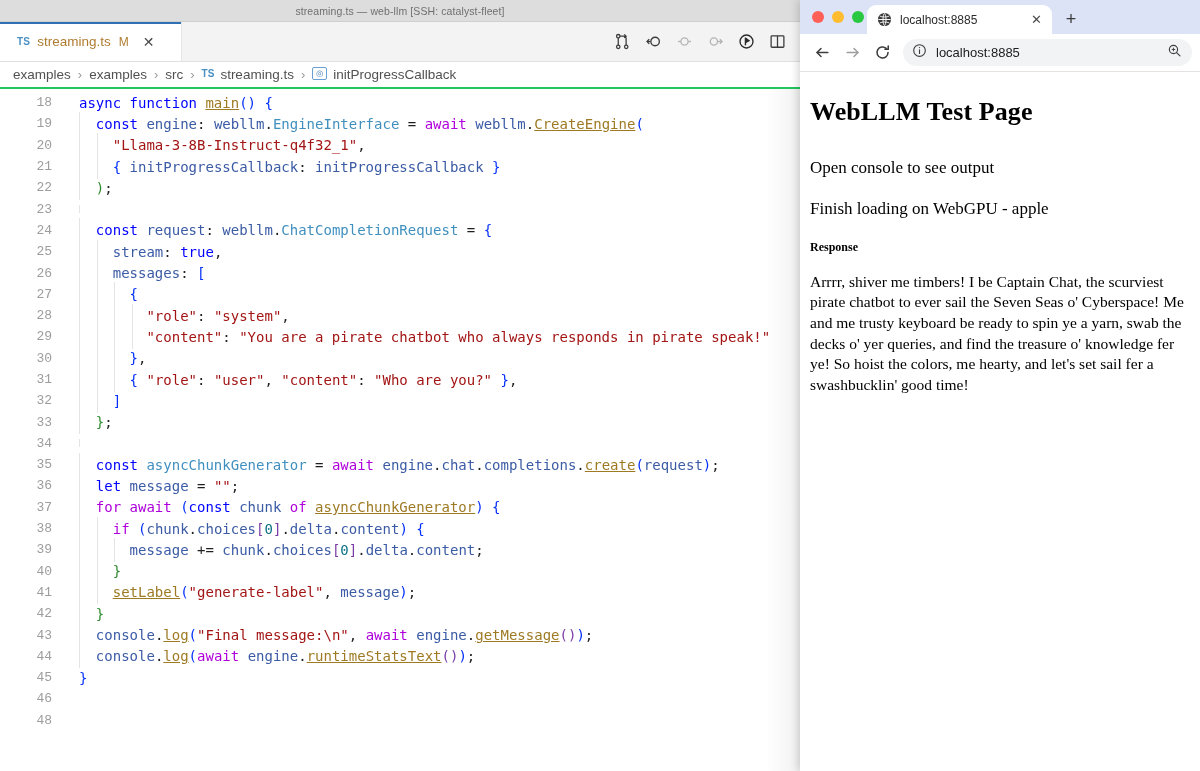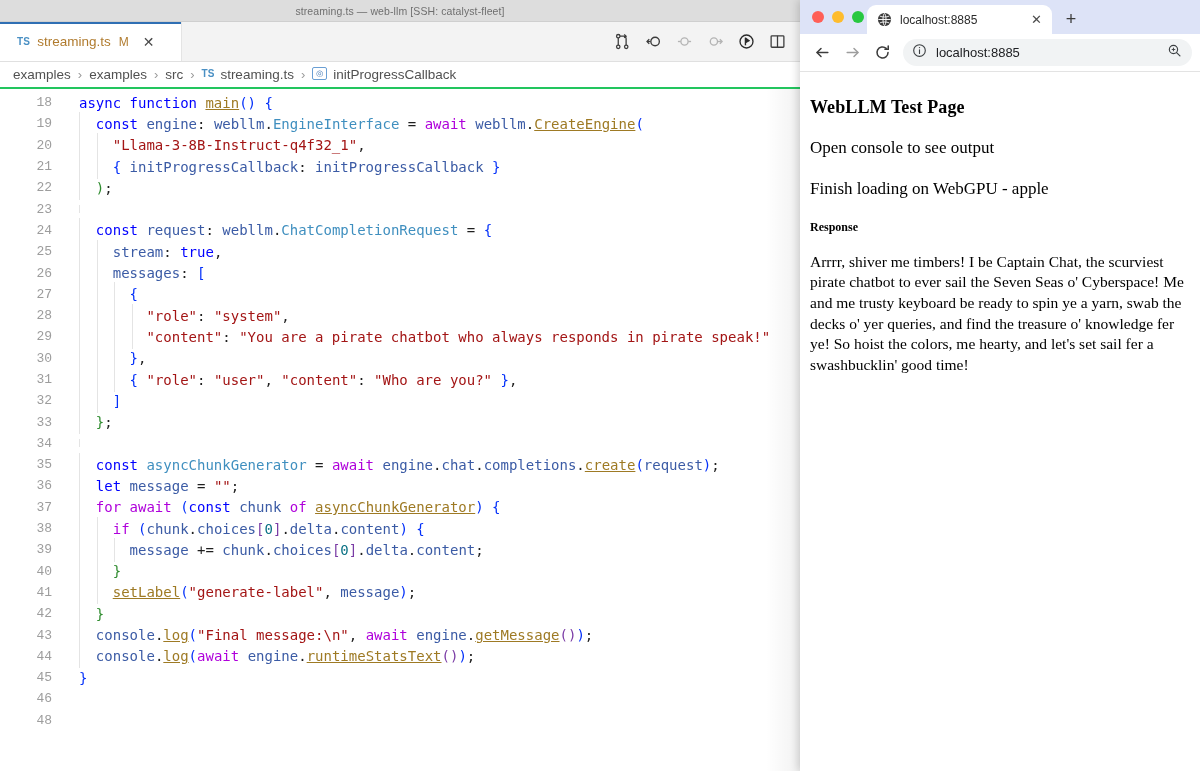--- a/index.html
+++ b/index.html
@@ -240,22 +240,22 @@
   }
   .cr-page {
     background: #ffffff;
     height: calc(771px - 34px - 38px);
     padding: 14px 12px 0 10px;
     overflow: hidden;
     font-family: "Liberation Serif", "DejaVu Serif", serif;
     color: #000000;
   }
   .pg-h1 {
-    font-size: 18px; font-weight: bold;
-    margin: 11px 0 19px 0;
+    font-size: 26px; font-weight: bold;
+    margin: 11px 0 30px 0;
     letter-spacing: 0.1px;
   }
   .pg-p {
     font-size: 17px;
     line-height: 1.32;
     margin: 0 0 19px 0;
   }
   .pg-h3 {
     font-size: 12px; font-weight: bold;
     margin: 0 0 17px 0;

